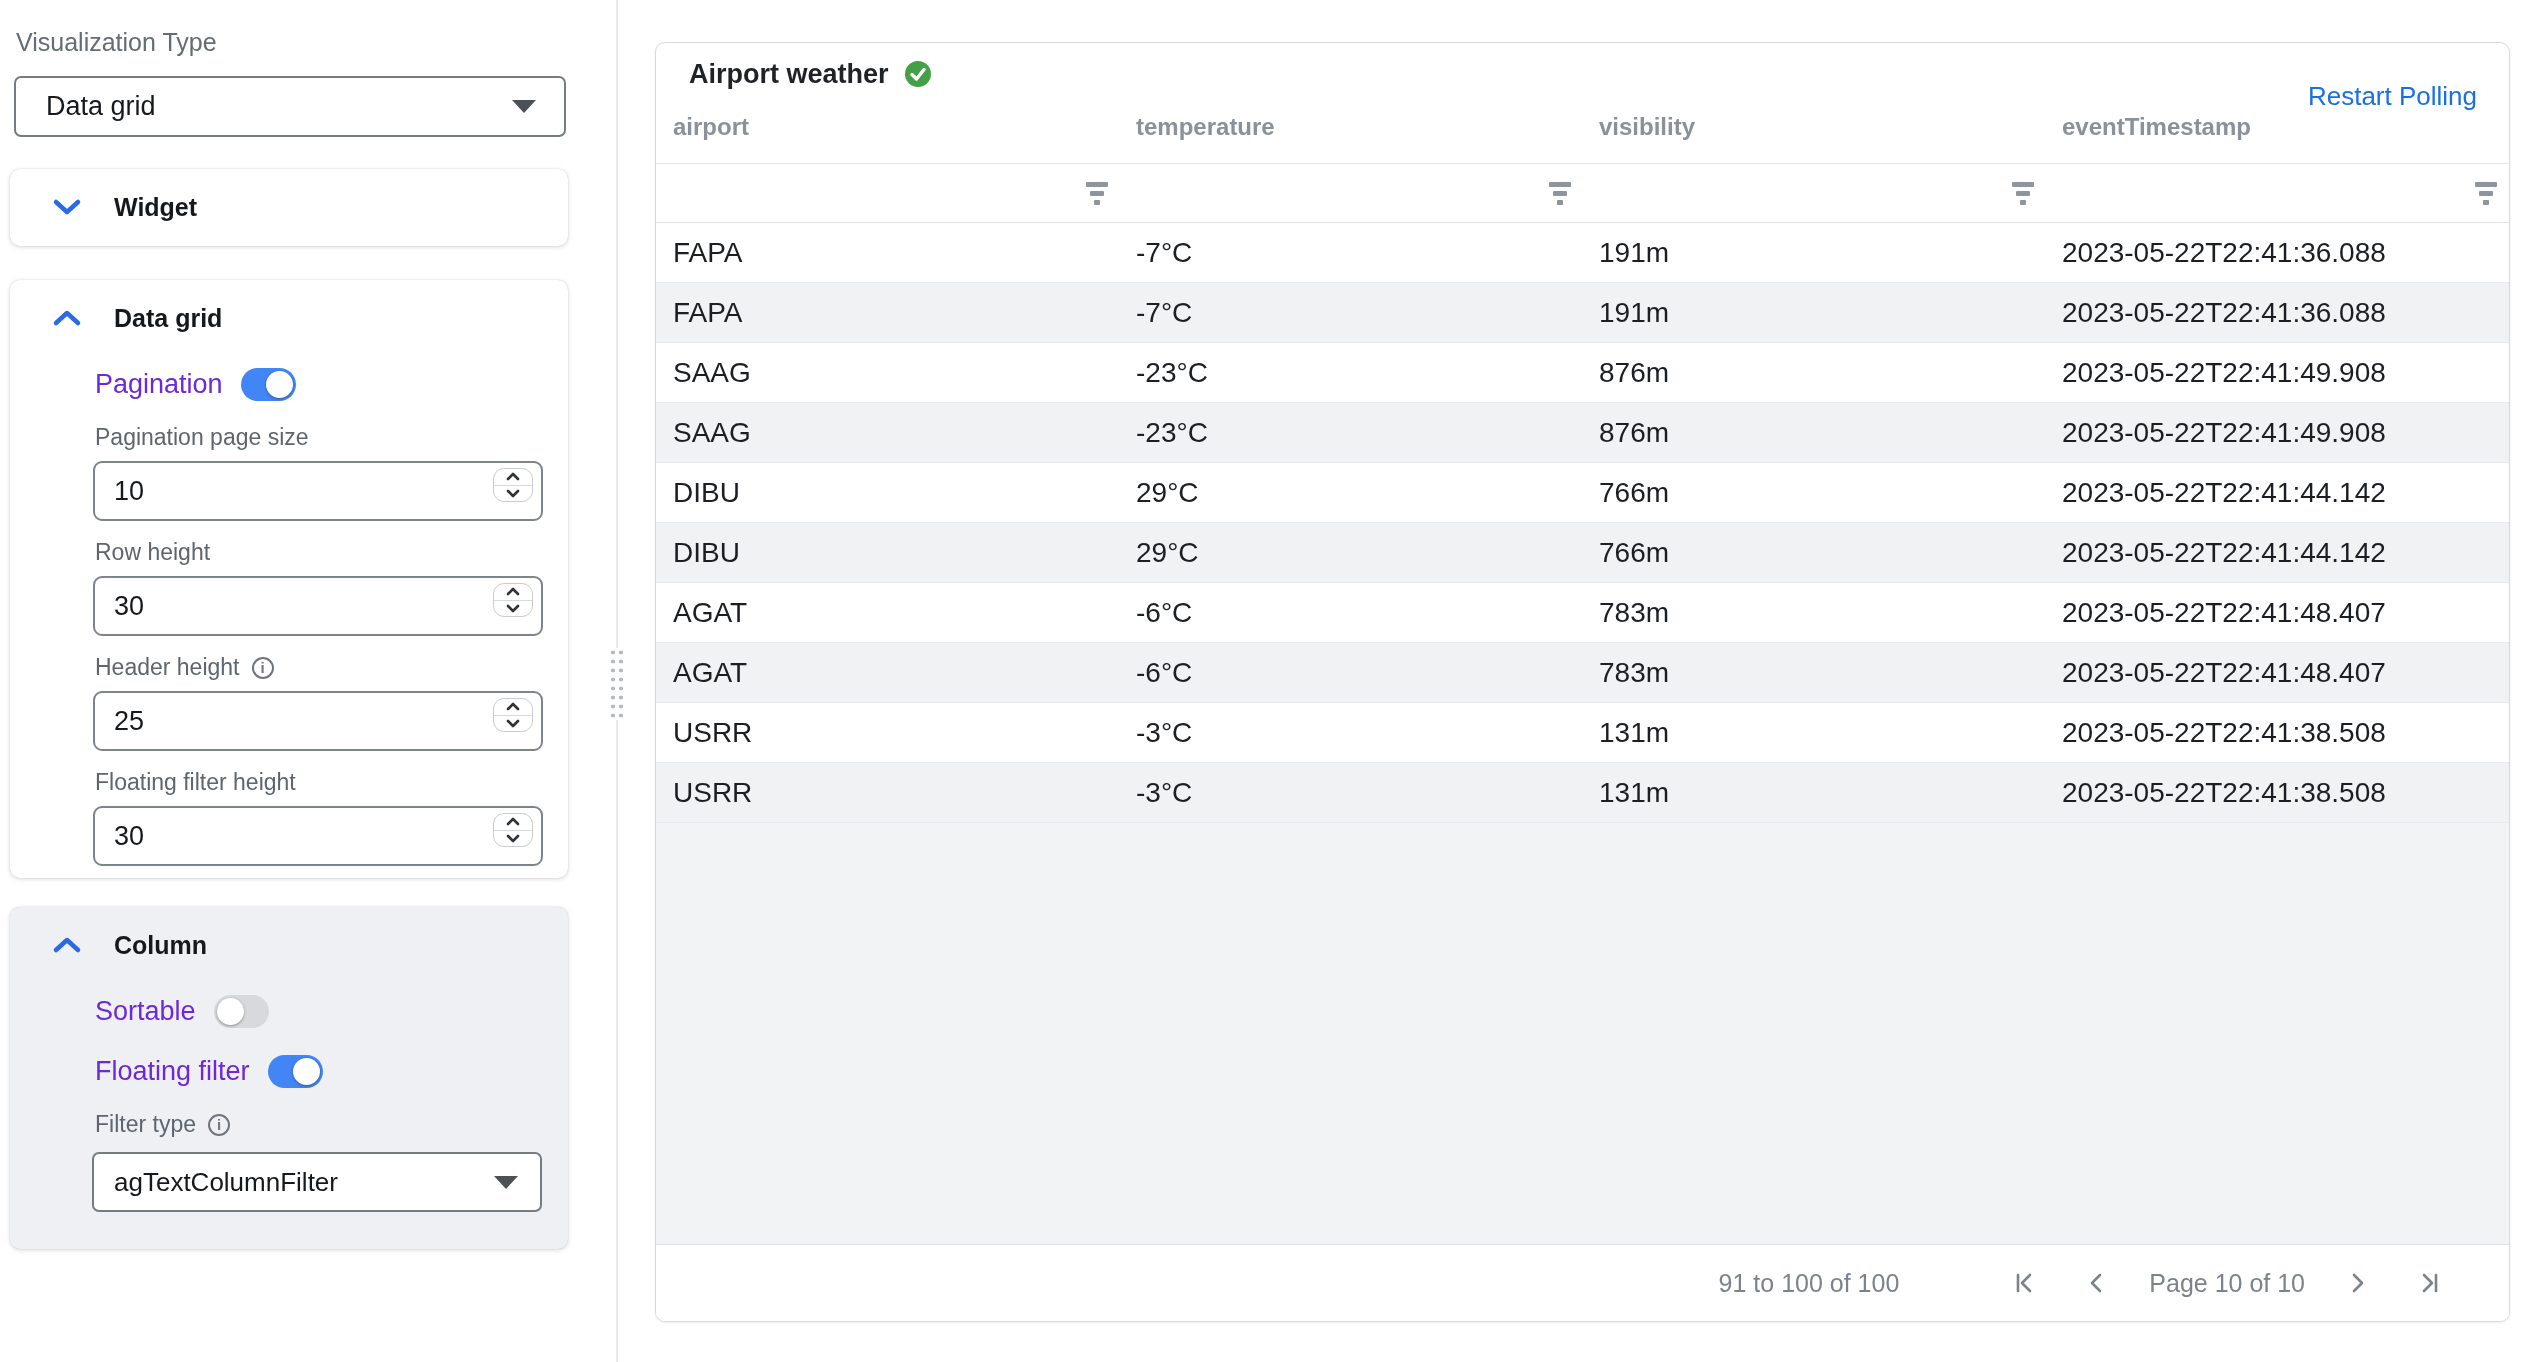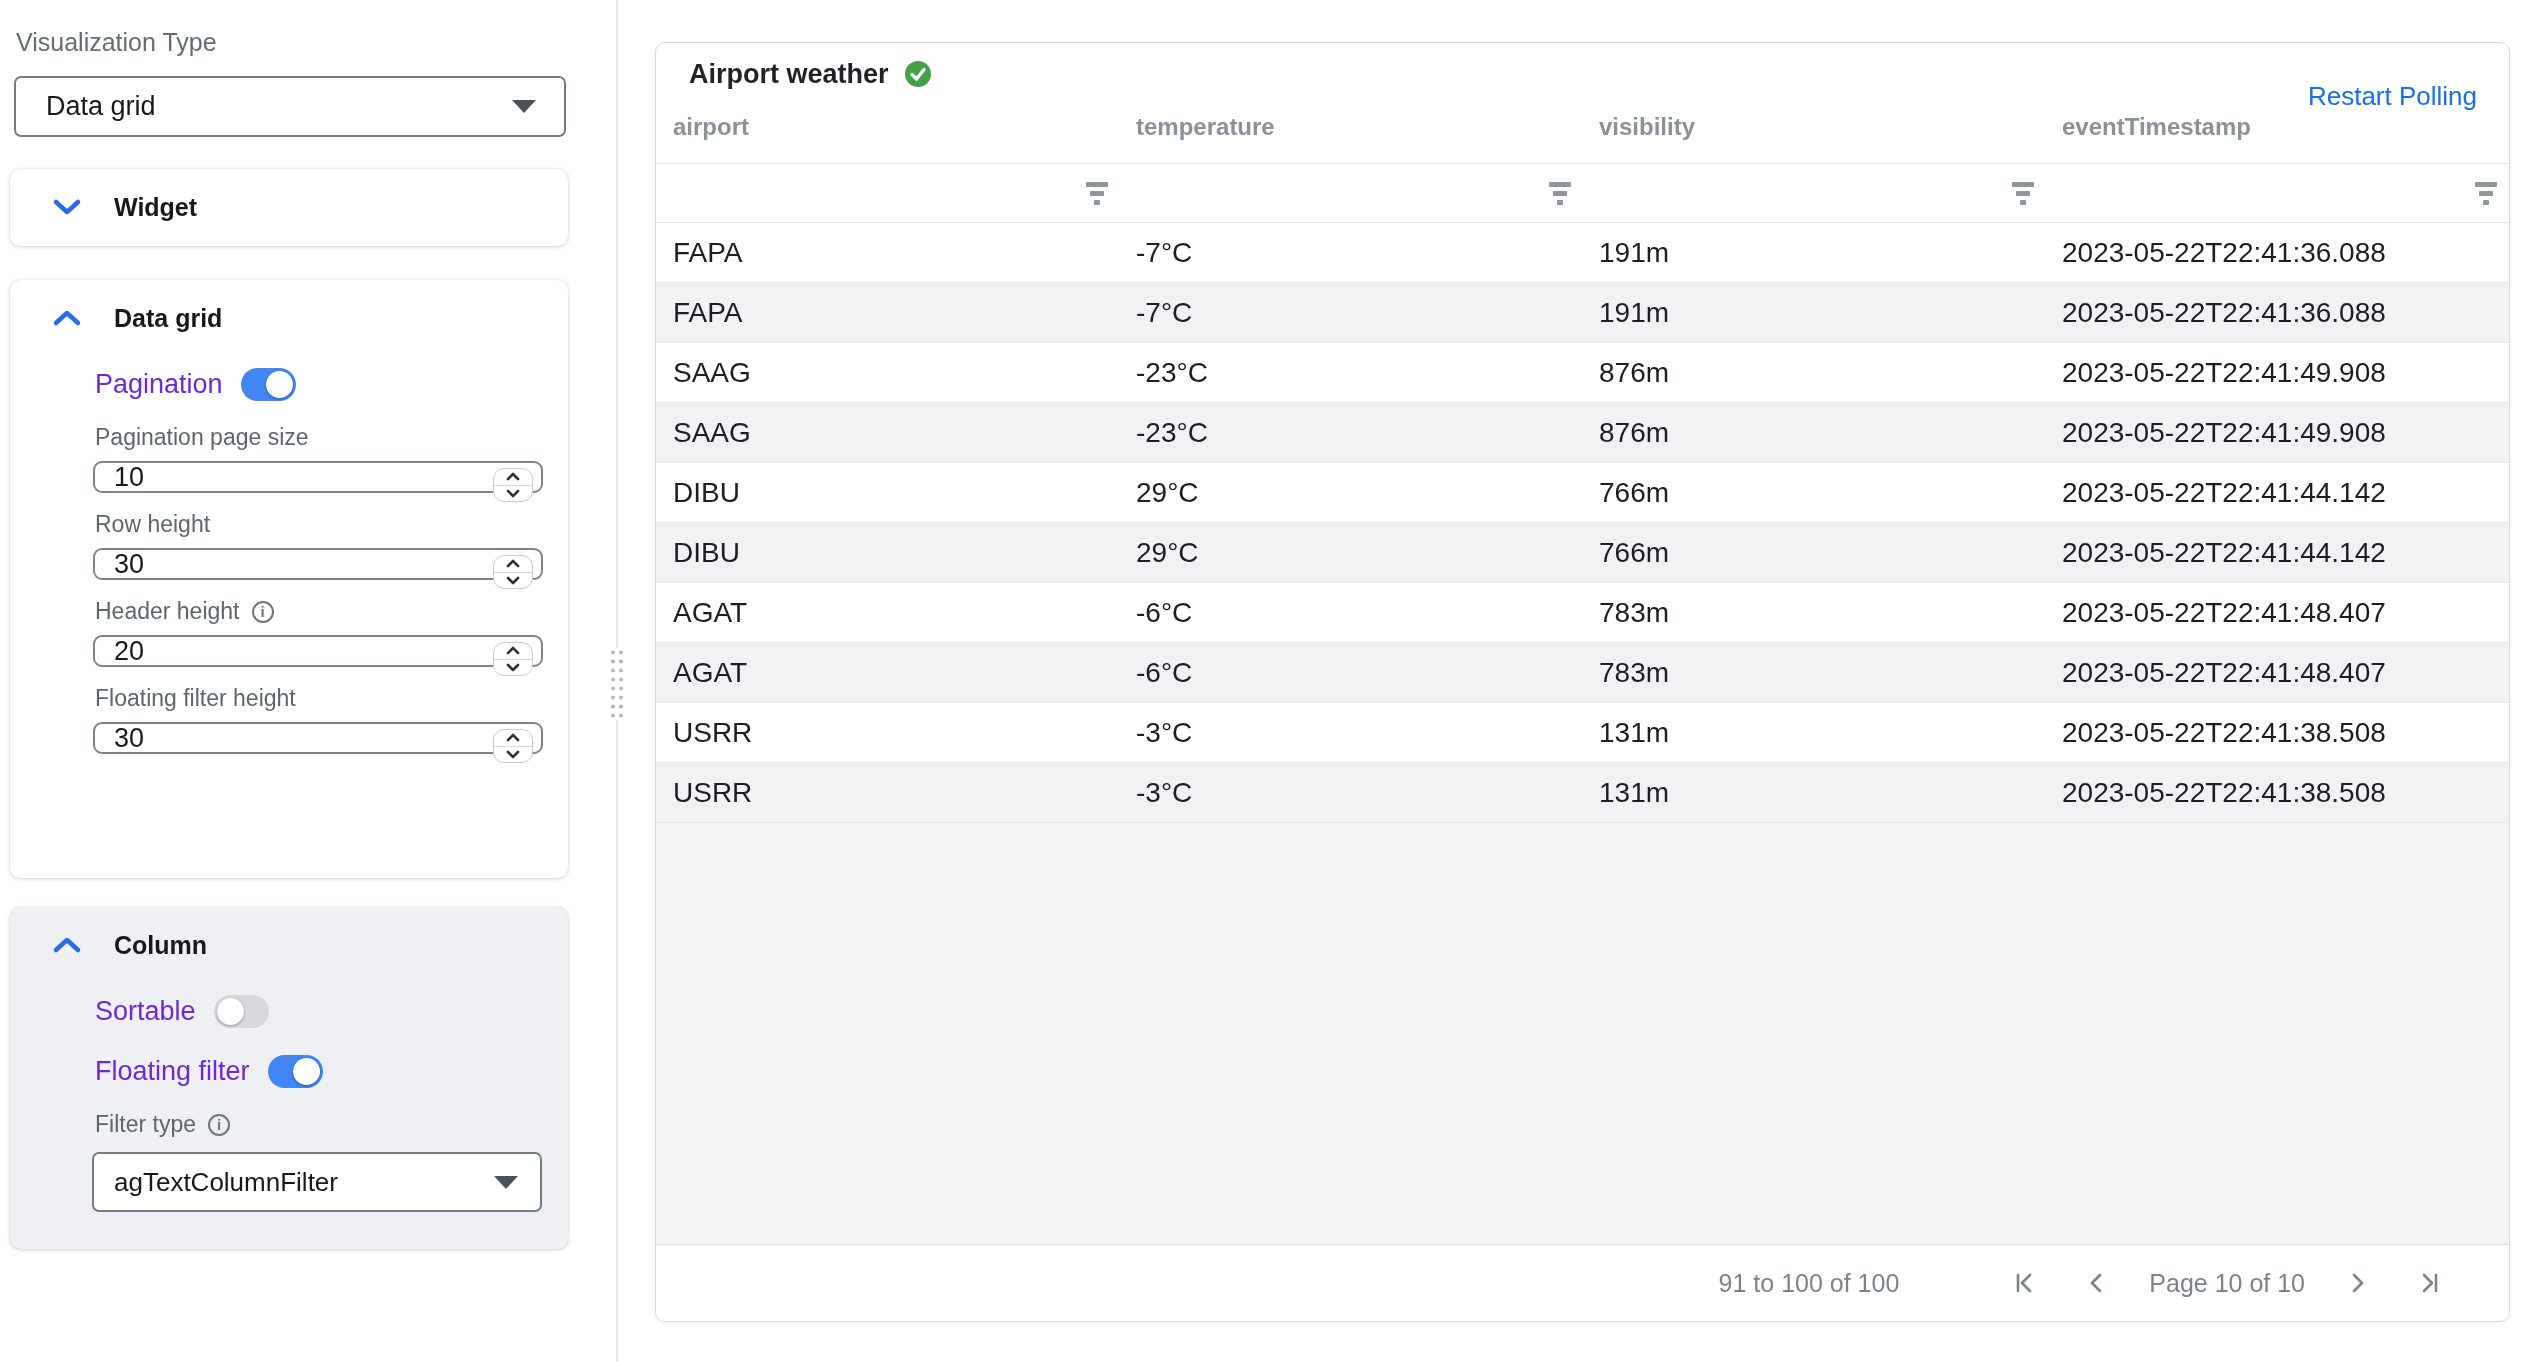--- a/index.html
+++ b/index.html
@@ -31,21 +31,21 @@
   .ctl-row { display:flex; align-items:center; gap:18px; margin:6px 0 0 85px; height:44px; }
   .ctl-label { font-size:27px; color:#6d28d9; }
   .field-label { display:flex; align-items:center; gap:12px; margin:18px 0 10px 85px; font-size:23px; color:#5d656e; }
 
   .toggle { position:relative; width:55px; height:33px; border-radius:17px; background:#d7d9dc; cursor:pointer; flex:0 0 auto; }
   .toggle .knob { position:absolute; top:3px; left:3px; width:27px; height:27px; border-radius:50%;
                   background:#fff; box-shadow:0 1px 3px rgba(0,0,0,.35); }
   .toggle.on { background:#4286f5; }
   .toggle.on .knob { left:auto; right:3px; }
 
-  .num-input { position:relative; margin-left:83px; width:450px; height:32px; border:2px solid #7d848c;
+  .num-input { position:relative; margin-left:83px; width:450px; height:60px; border:2px solid #7d848c;
                border-radius:9px; background:#fff; display:flex; align-items:center; }
   .num-input .num-val { font-size:27px; color:#16191c; padding-left:19px; }
   .stepper { position:absolute; right:8px; top:5px; width:40px; height:34px; border:1.5px solid #c9ccd1;
              border-radius:11px; background:#fff; display:flex; flex-direction:column; cursor:pointer; }
   .stepper .s-up, .stepper .s-dn { flex:1; display:flex; align-items:center; justify-content:center; }
   .stepper .s-up { border-bottom:1.5px solid #d7dadd; }
   .stepper svg { width:14px; height:9px; }
   .stepper polyline { fill:none; stroke:#2f3337; stroke-width:2.6; stroke-linecap:round; stroke-linejoin:round; }
 
   .info-icon { display:inline-flex; align-items:center; justify-content:center; width:22px; height:22px;
@@ -167,21 +167,21 @@
               </svg>
             </span>
         </span>
       </div>
 
       <div class="field-label">
         <span>Header height</span>
         <span class="info-icon">i</span>
       </div>
       <div class="num-input">
-        <span class="num-val">20</span>
+        <span class="num-val">25</span>
         <span class="stepper">
           <span class="s-up">
               <svg viewBox="0 0 14 9">
                 <polyline points="2,7 7,2 12,7"></polyline>
               </svg>
             </span>
           <span class="s-dn">
               <svg viewBox="0 0 14 9">
                 <polyline points="2,2 7,7 12,2"></polyline>
               </svg>

